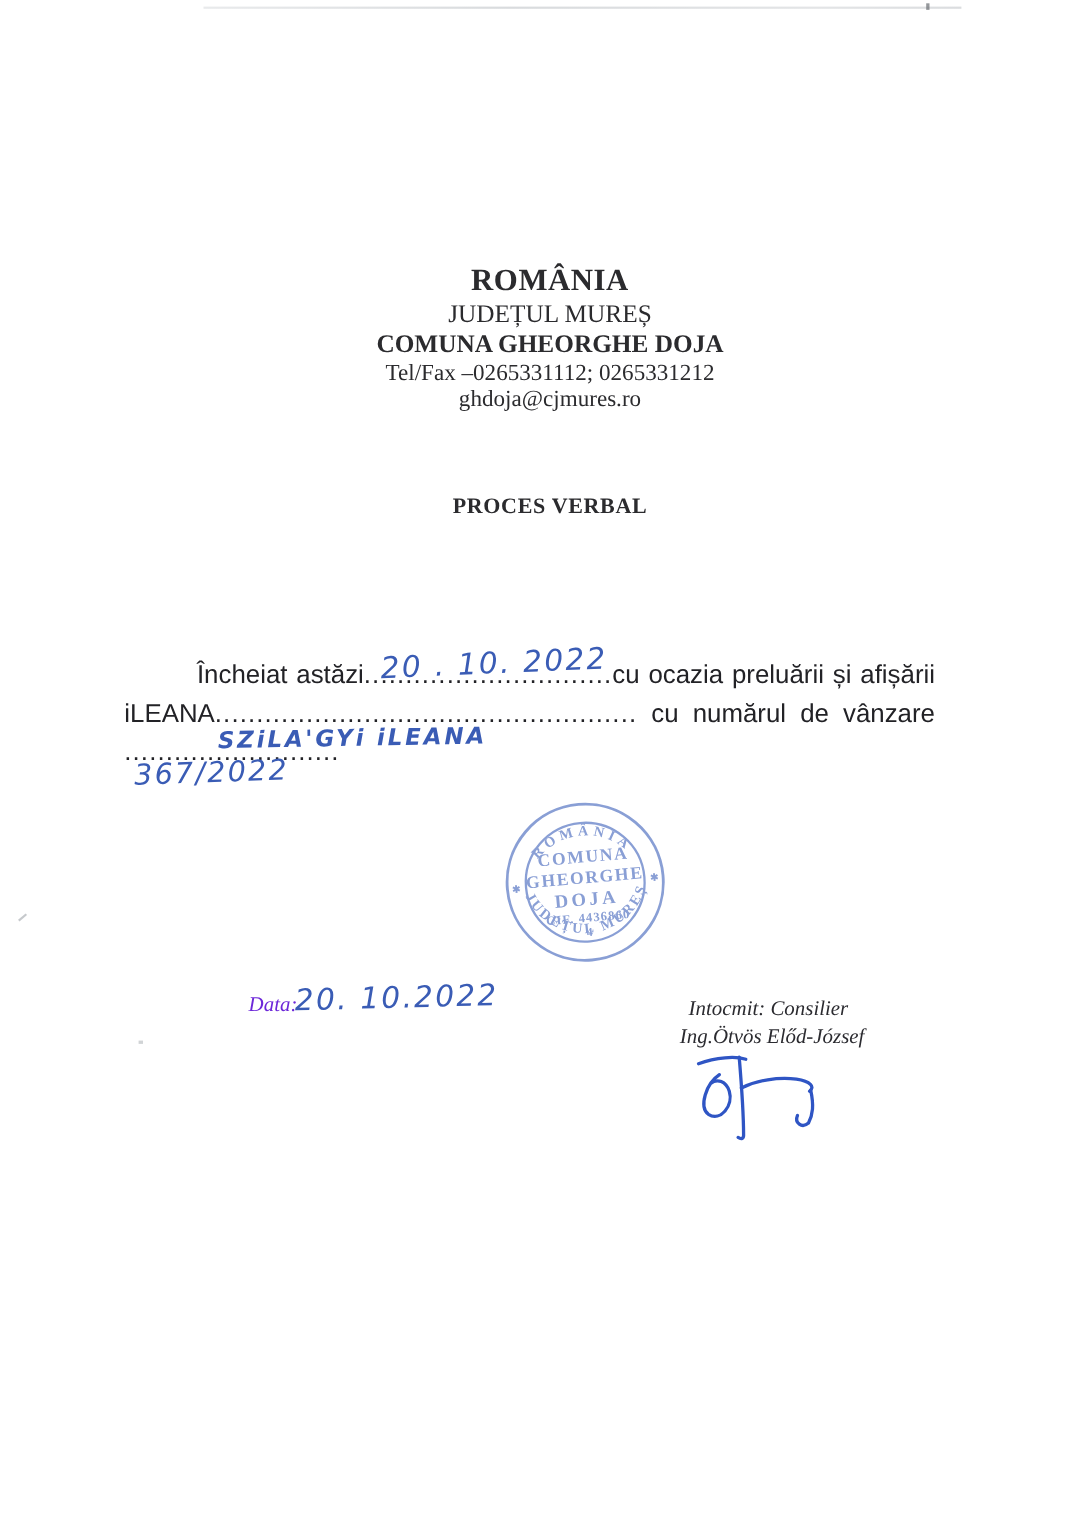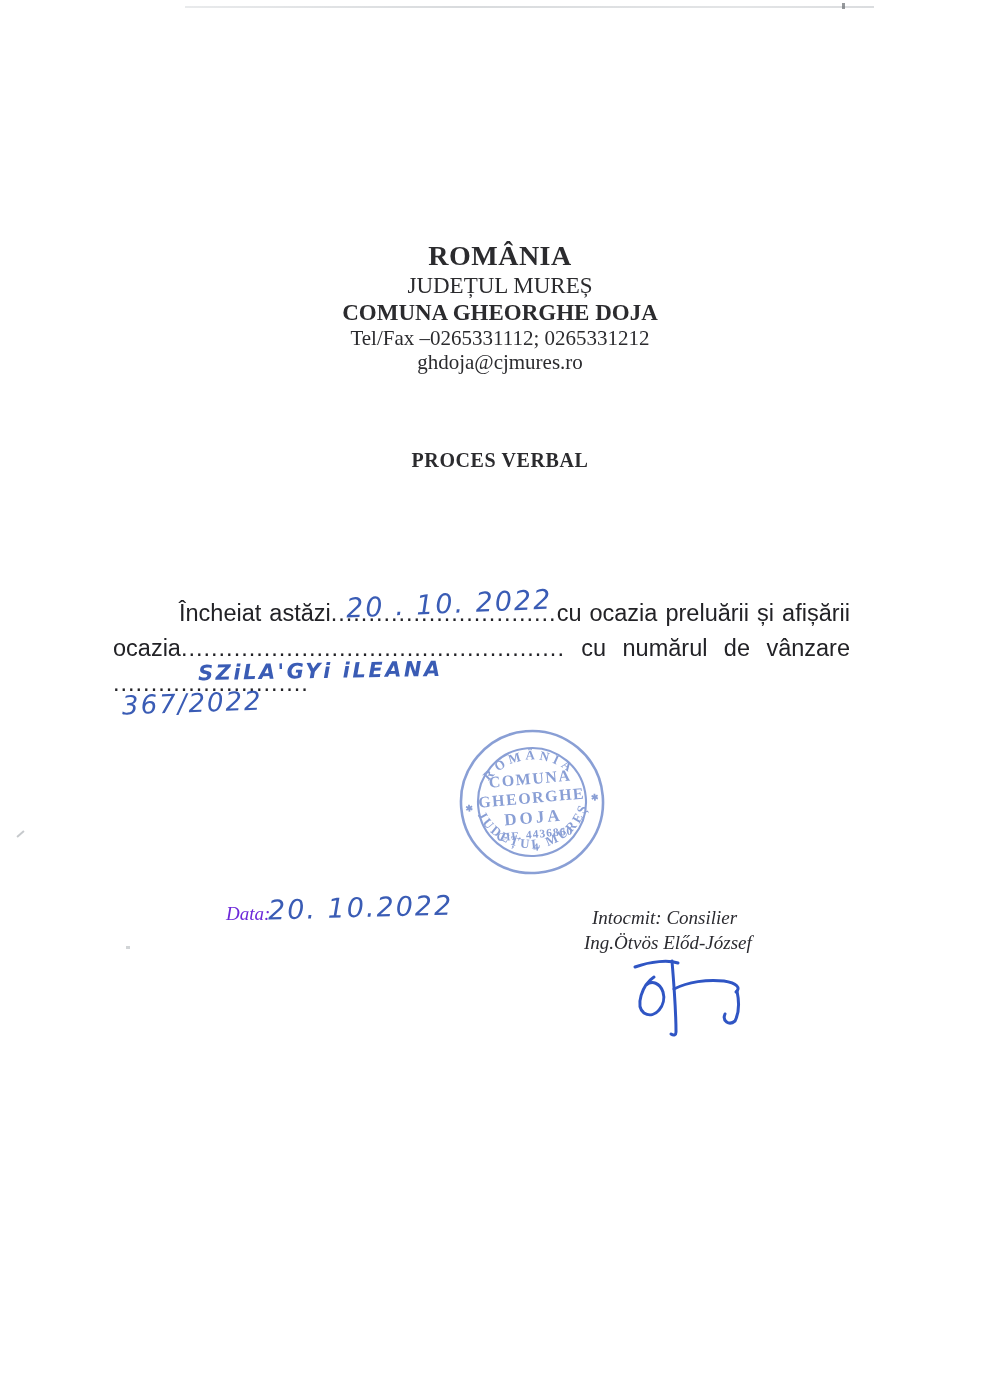--- a/index.html
+++ b/index.html
@@ -46,21 +46,21 @@
   .hand-date1{left:346px;top:588px;font-size:27px;transform:rotate(-2.5deg);letter-spacing:2px;}
   .hand-name{left:198px;top:659px;font-size:21px;transform:rotate(-1deg);letter-spacing:2.5px;font-weight:bold;}
   .hand-number{left:122px;top:688px;font-size:26px;transform:rotate(-2deg);letter-spacing:2px;}
   .hand-date2{left:268px;top:892px;font-size:27px;transform:rotate(-1.5deg);letter-spacing:2px;}
 
   
   .stamp{position:absolute;left:457px;top:727px;width:150px;height:150px;opacity:.92;}
 
   
   .data-label{position:absolute;left:226px;top:903px;font-size:19px;font-style:italic;color:#6d28d9;text-align:center;}
-  .intocmit{position:absolute;left:584px;top:905px;font-size:19px;font-style:italic;
+  .intocmit{position:absolute;left:618px;top:905px;font-size:19px;font-style:italic;
     color:#2b2b30;line-height:25px;}
   .intocmit .l1{padding-left:8px;}
   .signature{position:absolute;left:625px;top:950px;width:125px;height:100px;}
 </style>
 </head>
 <body>
 
 <div class="page">
 
   <div class="scan-topline"></div>
@@ -73,21 +73,21 @@
     <div class="h-county">JUDEȚUL MUREȘ</div>
     <div class="h-commune">COMUNA GHEORGHE DOJA</div>
     <div class="h-telfax">Tel/Fax –0265331112; 0265331212</div>
     <div class="h-email">ghdoja@cjmures.ro</div>
   </div>
 
   <div class="doc-title">PROCES VERBAL</div>
 
   <div class="body-par">
     <div class="bline bline-indent"><span>Încheiat astăzi</span><span class="dots">..............................</span><span>cu ocazia preluării și afișării</span></div>
-    <div class="bline"><span>ocazia</span><span class="dots">...................................................</span><span> cu numărul de vânzare</span></div>
+    <div class="bline"><span>iLEANA</span><span class="dots">...................................................</span><span> cu numărul de vânzare</span></div>
     <div class="bline-last">..........................</div>
   </div>
 
   <div class="hand hand-date1">20 . 10. 2022</div>
   <div class="hand hand-name">SZiLA'GYi   iLEANA</div>
   <div class="hand hand-number">367/2022</div>
 
   <svg class="stamp" viewBox="0 0 150 150" xmlns="http://www.w3.org/2000/svg">
     <g transform="rotate(-5 75 75)" fill="none" stroke="#8097d2">
       <circle cx="75" cy="75" r="71" stroke-width="2.6"></circle>

